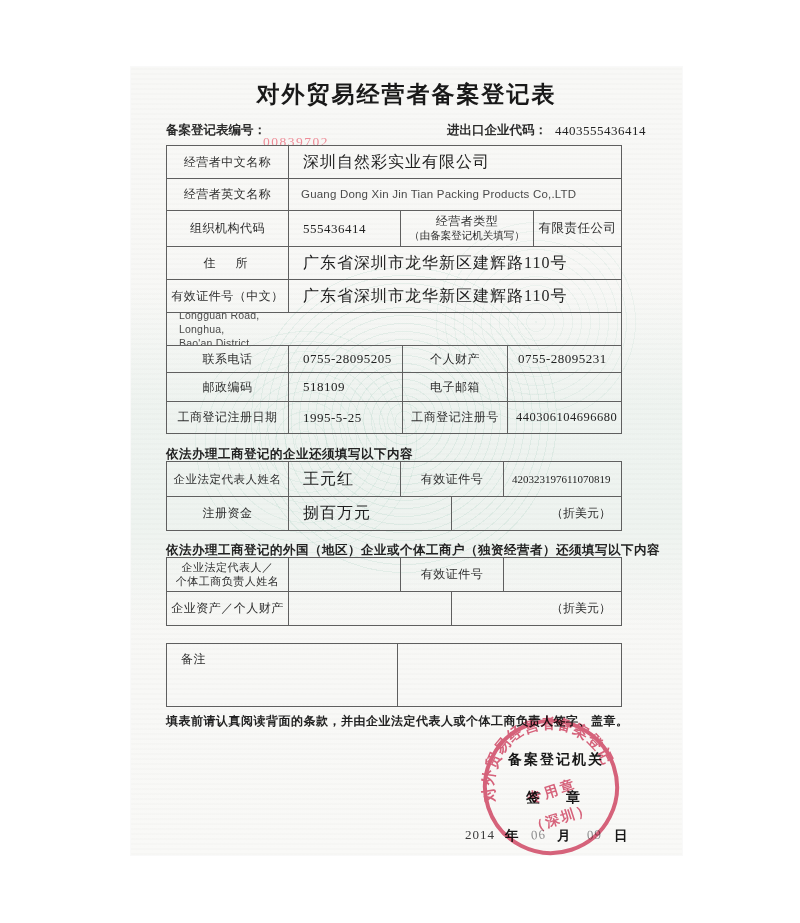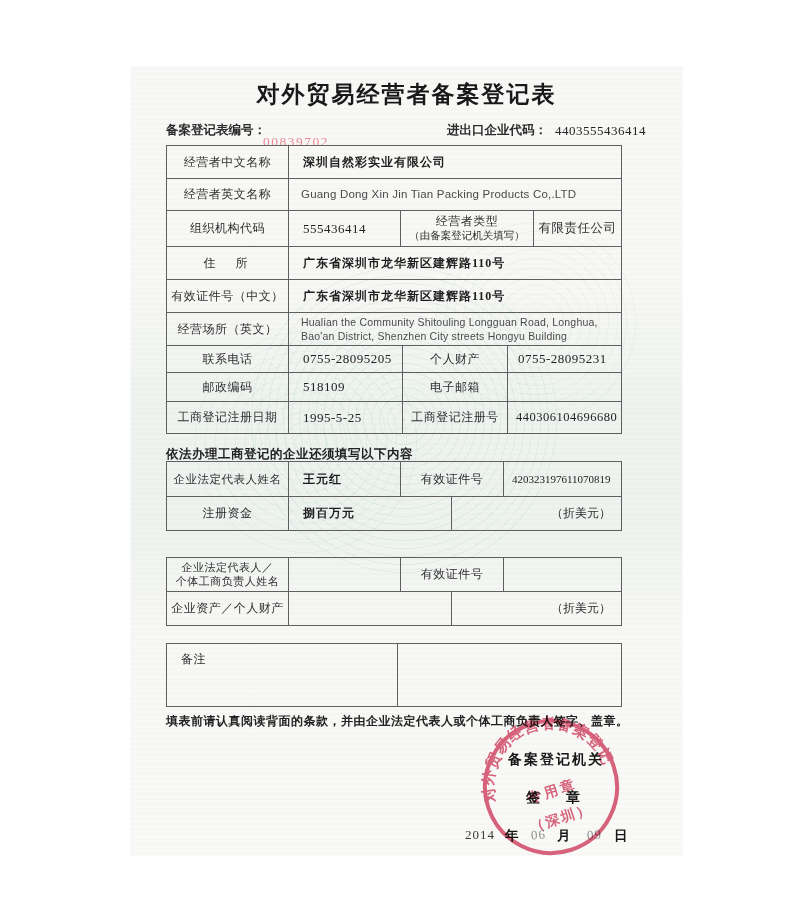--- a/index.html
+++ b/index.html
@@ -47,21 +47,21 @@
   .r4a { grid-template-columns:122px 114px 105px 1fr; }
   .r4b { grid-template-columns:122px 112px 103px 1fr; }
   .r3b { grid-template-columns:122px 163px 1fr; }
   .rrem{ grid-template-columns:231px 1fr; }
 
   .h27{height:27px}.h29{height:29px}.h31{height:31px}.h32{height:32px}.h33{height:33px}
   .h34{height:34px}.h35{height:35px}.h36{height:36px}.h62{height:62px}
 
   .lab { font-size:12px; text-align:center; line-height:1.25; letter-spacing:0.5px; }
   .lab small { font-size:10.5px; letter-spacing:0; }
-  .val { justify-content:flex-start; padding-left:14px; font-weight:700; font-size:12px; color:#1e1e1e; letter-spacing:1px; }
+  .val { justify-content:flex-start; padding-left:14px; font-weight:400; font-size:16px; color:#1e1e1e; letter-spacing:1px; }
   .num { justify-content:flex-start; padding-left:14px; font-weight:400; font-size:13px; color:#222; letter-spacing:0.5px; }
   .num2 { justify-content:flex-start; padding-left:8px; font-weight:400; font-size:11px; color:#222; }
   .en  { justify-content:flex-start; padding-left:12px; font-family:"Liberation Sans","DejaVu Sans",sans-serif;
          font-weight:400; font-size:10.5px; color:#4a4a4a; line-height:1.35; letter-spacing:0.2px; }
   .usd { justify-content:flex-end; padding-right:10px; font-size:12px; color:#2e2e2e; }
   .topleft { align-items:flex-start; justify-content:flex-start; padding:8px 0 0 14px; }
 
   .secheading { position:absolute; left:35px; font-size:12.5px; font-weight:700; color:#222;
     letter-spacing:0.5px; z-index:1; white-space:nowrap; }
 
@@ -125,21 +125,20 @@
       </div>
       <div class="row r2 h33">
         <div class="c lab" style="letter-spacing:4px">住　所</div>
         <div class="c val">广东省深圳市龙华新区建辉路110号</div>
       </div>
       <div class="row r2 h33">
         <div class="c lab">有效证件号（中文）</div>
         <div class="c val">广东省深圳市龙华新区建辉路110号</div>
       </div>
       <div class="row r2 h33">
-        <div class="c lab">经营场所（英文）</div>
         <div class="c en">
           <span>
             <span style="display:block">Hualian the Community Shitouling Longguan Road, Longhua,</span>
             <span style="display:block">Bao'an District, Shenzhen City streets Hongyu Building</span>
           </span>
         </div>
       </div>
       <div class="row r4a h27">
         <div class="c lab">联系电话</div>
         <div class="c num">0755-28095205</div>
@@ -169,20 +168,21 @@
         <div class="c lab">有效证件号</div>
         <div class="c num2">420323197611070819</div>
       </div>
       <div class="row r3b h33">
         <div class="c lab">注册资金</div>
         <div class="c val">捌百万元</div>
         <div class="c usd">（折美元）</div>
       </div>
     </div>
 
+    <div class="secheading" style="top:475px">依法办理工商登记的外国（地区）企业或个体工商户（独资经营者）还须填写以下内容</div>
 
     <div class="tbl" style="top:490px">
       <div class="row r4b h34">
         <div class="c lab" style="font-size:11px">
           <span>
             <span style="display:block">企业法定代表人／</span>
             <span style="display:block">个体工商负责人姓名</span>
           </span>
         </div>
         <div class="c val"></div>

